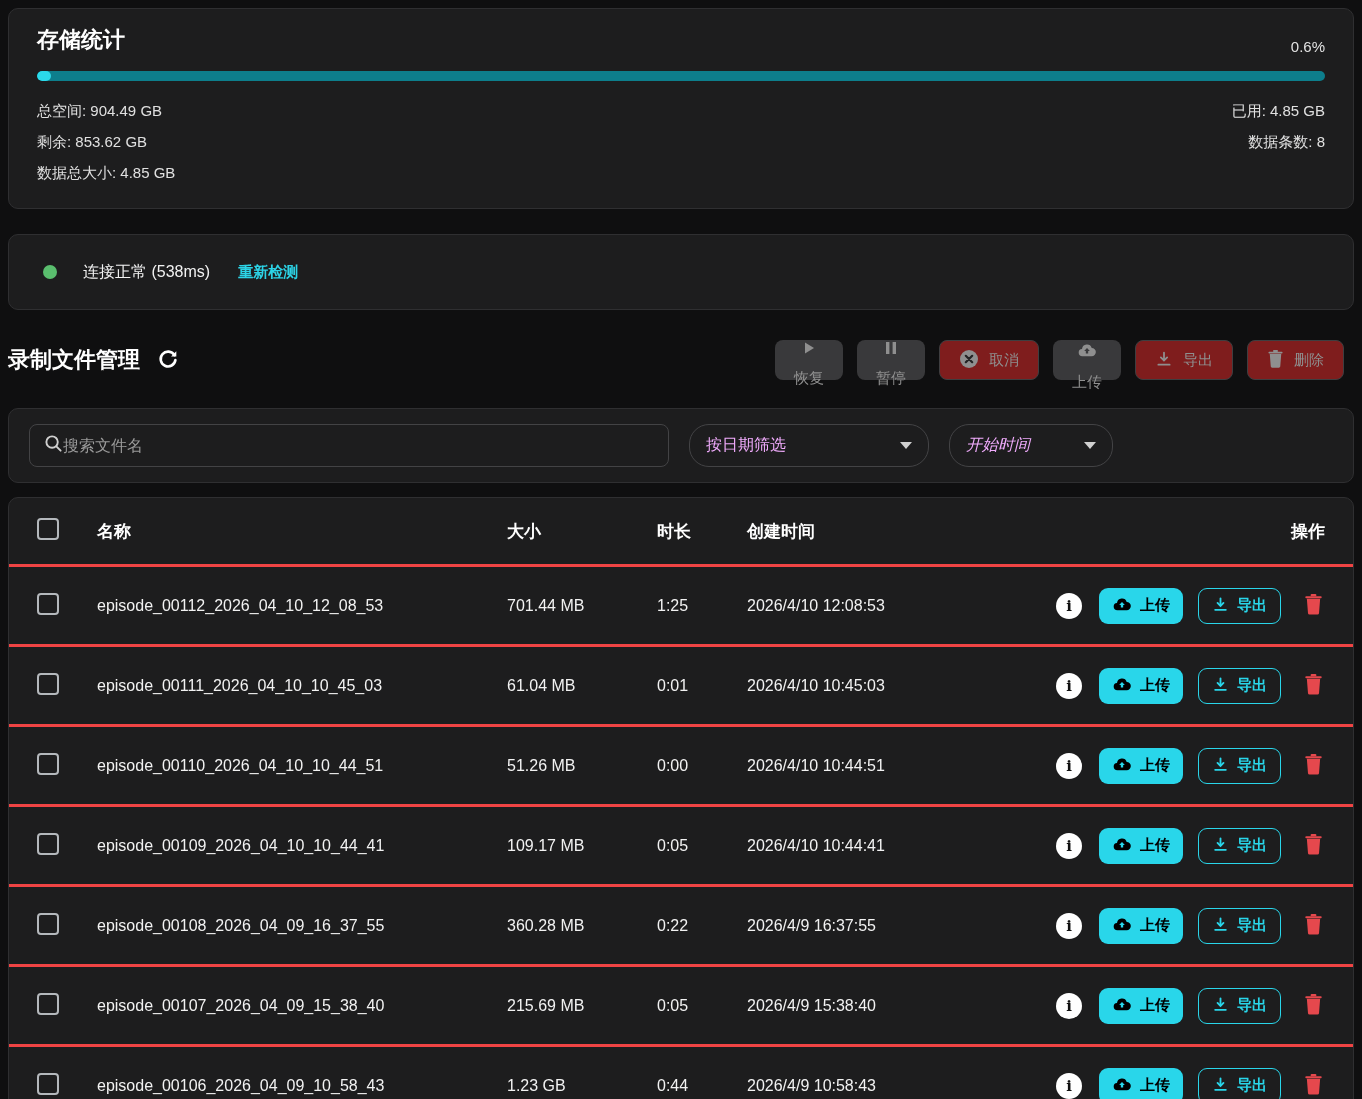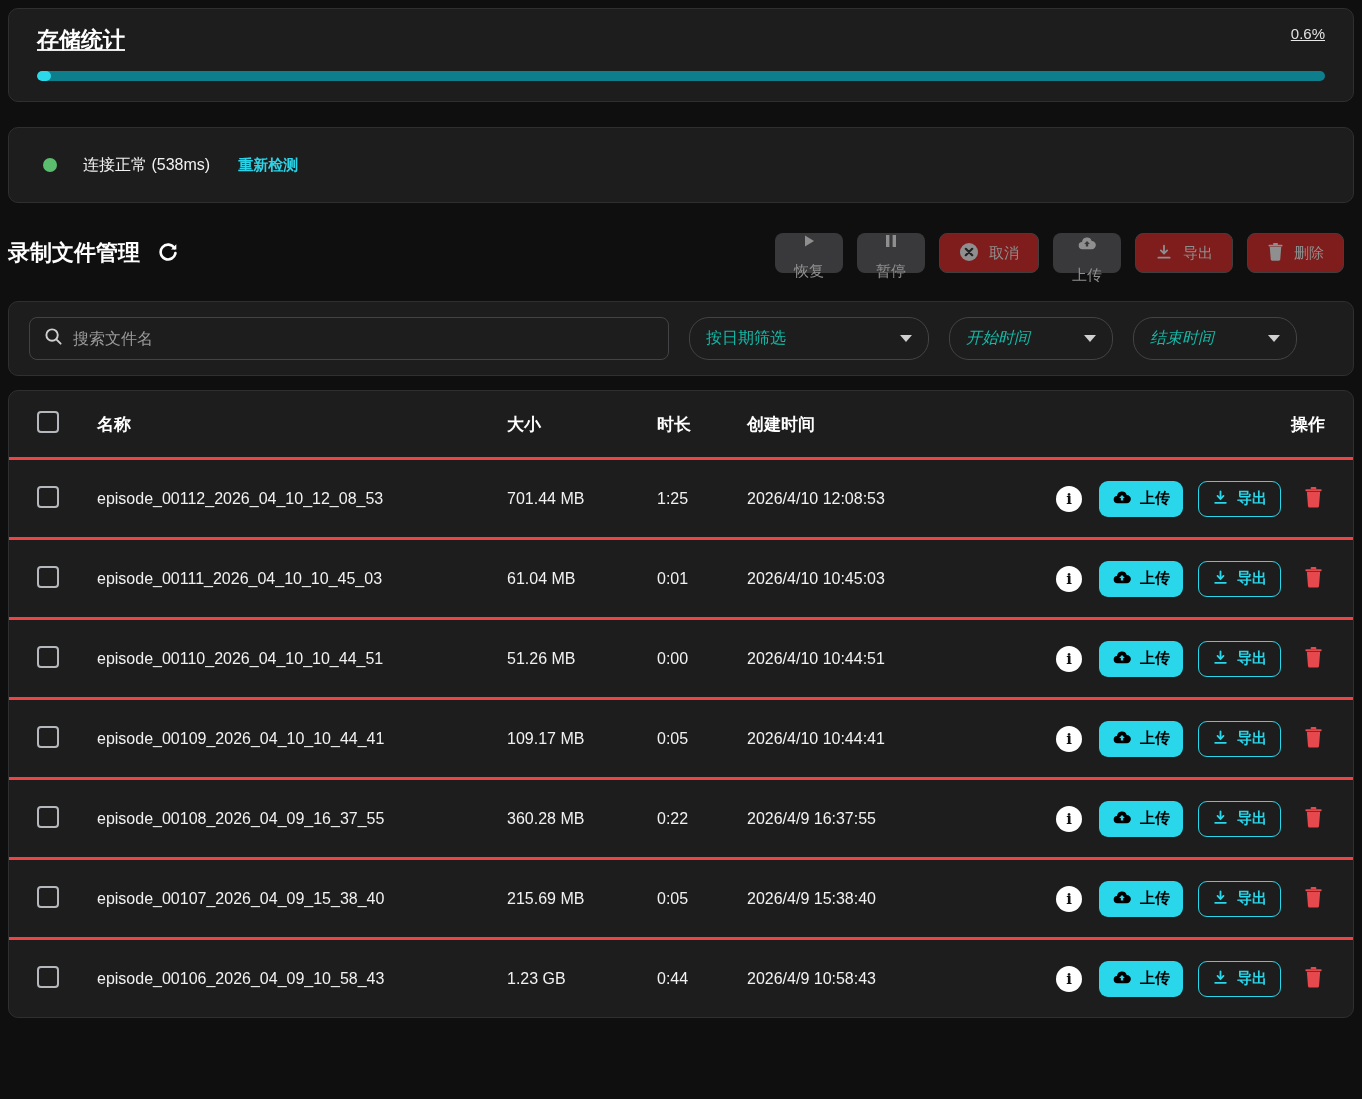--- a/index.html
+++ b/index.html
@@ -14,21 +14,21 @@
 
   .panel {
     background:#1d1d1e;
     border:1px solid #2f2f31;
     border-radius:10px;
     margin:0 8px;
   }
 
   
   .storage-panel { margin-top:8px; padding:16px 28px 20px 28px; }
-  .storage-head { display:flex; justify-content:space-between; align-items:flex-start;text-decoration:underline; }
+  .storage-head { display:flex; justify-content:space-between; align-items:flex-end; }
   .storage-title { font-size:22px; font-weight:bold; color:#fff; }
   .storage-percent { font-size:15px; color:#e2e2e2; }
   .progress-track {
     margin-top:16px; height:10px; border-radius:6px;
     background:#0d7e8c; position:relative; overflow:hidden;
   }
   .progress-fill {
     position:absolute; left:0; top:0; bottom:0;
     width:0.6%; min-width:14px; border-radius:6px;
     background:#2bd9ea;
@@ -54,31 +54,31 @@
     font-size:15px; color:#8f8f8f; cursor:default; border:none; background:transparent;
   }
   .tbtn.solid { background:#39393b;flex-direction:column; }
   .tbtn.outline { background:#7f1d1d; border:1px solid #3e3e40; }
   .tbtn svg { flex:0 0 auto; }
 
   
   .filter-panel { margin-top:20px; padding:15px 20px; display:flex; gap:20px; align-items:center; }
   .search-box {
     width:640px; height:43px; border:1px solid #434345; border-radius:8px;
-    display:flex; align-items:center; padding:0 14px; gap:10px; background:transparent;
+    display:flex; align-items:center; padding:0 14px; background:transparent;
   }
   .search-box input {
     flex:1; background:transparent; border:none; outline:none;
     color:#e8e8e8; font-size:16px; font-family:inherit;
   }
   .search-box input::placeholder { color:#9a9a9a; }
   .select {
     height:43px; border:1px solid #434345; border-radius:20px;
     display:flex; align-items:center; justify-content:space-between;
-    padding:0 16px; font-size:16px; color:#14b8a6; cursor:pointer; background:transparent;
+    padding:0 16px; font-size:16px; color:#f0abfc; cursor:pointer; background:transparent;
   }
   .select.w240 { width:240px; }
   .select.w180 { width:164px;font-style:italic; }
   .caret { width:0; height:0; border-left:6px solid transparent; border-right:6px solid transparent; border-top:7px solid #d0d0d0; margin-left:12px; }
 
   
   .table-panel { margin-top:14px; overflow:hidden; padding:0; }
   .thead, .trow {
     display:grid;
     grid-template-columns:60px 410px 150px 90px 300px 1fr;
@@ -114,20 +114,34 @@
 
 <div class="page">
 
   <section class="panel storage-panel">
     <div class="storage-head">
       <div class="storage-title">存储统计</div>
       <div class="storage-percent">0.6%</div>
     </div>
     <div class="progress-track">
       <div class="progress-fill"></div>
+    </div>
+    <div class="stats">
+      <div class="stats-row">
+        <span>总空间: 904.49 GB</span>
+        <span>已用: 4.85 GB</span>
+      </div>
+      <div class="stats-row">
+        <span>剩余: 853.62 GB</span>
+        <span>数据条数: 8</span>
+      </div>
+      <div class="stats-row">
+        <span>数据总大小: 4.85 GB</span>
+        <span></span>
+      </div>
     </div>
   </section>
 
   <section class="panel conn-panel">
     <span class="conn-dot"></span>
     <span class="conn-text">连接正常 (538ms)</span>
     <a class="conn-link">重新检测</a>
   </section>
 
   <div class="manager-header">
@@ -210,24 +224,20 @@
       <input type="text" placeholder="搜索文件名" style="">
     </div>
     <div class="select w240">
       <span>按日期筛选</span>
       <span class="caret"></span>
     </div>
     <div class="select w180">
       <span>开始时间</span>
       <span class="caret"></span>
     </div>
-    <div class="select w180">
-      <span>结束时间</span>
-      <span class="caret"></span>
-    </div>
   </section>
 
   <section class="panel table-panel">
     <div class="thead">
       <span><span class="checkbox"></span></span>
       <span>名称</span>
       <span>大小</span>
       <span>时长</span>
       <span>创建时间</span>
       <span class="th-actions">操作</span>

